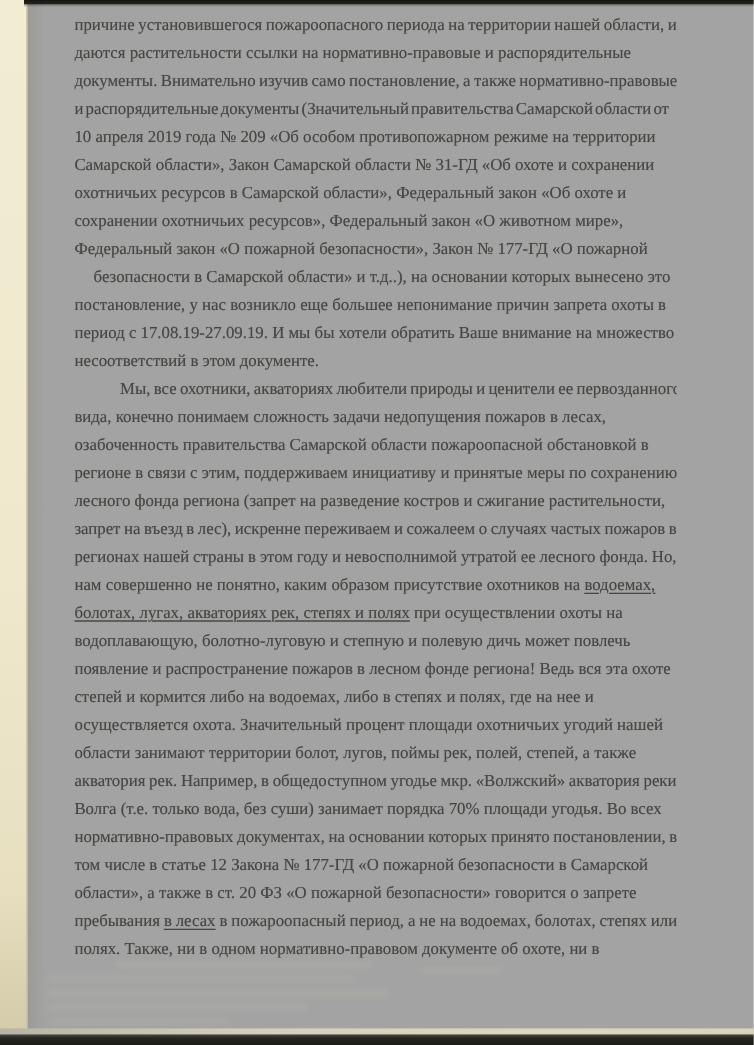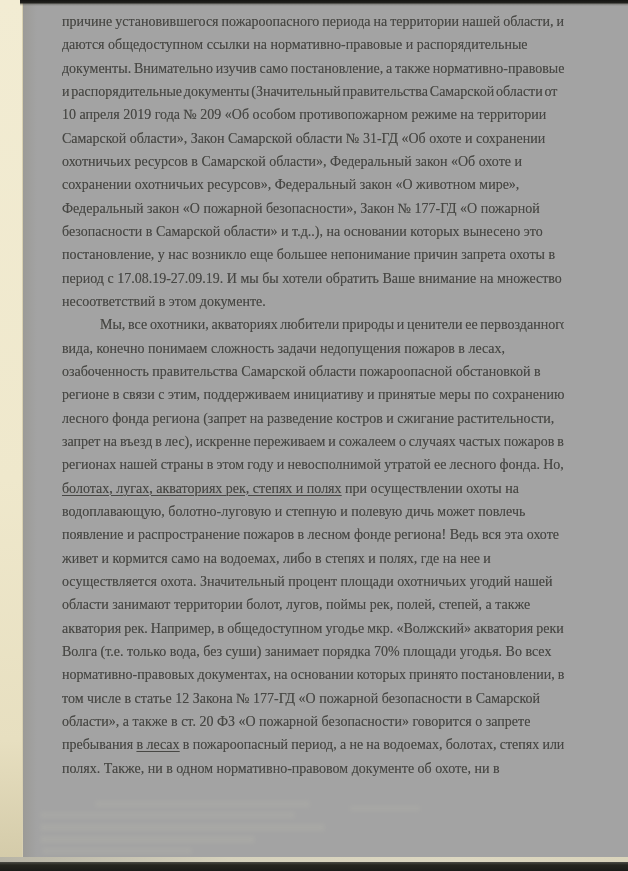--- a/index.html
+++ b/index.html
@@ -58,43 +58,44 @@
 </head>
 <body>
 
 <div class="scan">
   <div class="left-strip"></div>
   <div class="page-shadow"></div>
   <div class="top-bar"></div>
 
   <div class="textblock" id="textblock">
       <div class="line" style="word-spacing: -0.5px;"><span>причине установившегося пожароопасного периода на территории нашей области, и</span></div>
-      <div class="line" style="word-spacing: 0px;"><span>даются общедоступном ссылки на нормативно-правовые и распорядительные</span></div>
+      <div class="line" style="word-spacing: 0px;"><span>даются растительности ссылки на нормативно-правовые и распорядительные</span></div>
       <div class="line" style="word-spacing: -0.71px; text-align: center;"><span>документы. Внимательно изучив само постановление, а также нормативно-правовые</span></div>
       <div class="line" style="word-spacing: -1.71px;"><span>и распорядительные документы (Значительный правительства Самарской области от</span></div>
       <div class="line" style="word-spacing: 0px;"><span>10 апреля 2019 года № 209 «Об особом противопожарном режиме на территории</span></div>
       <div class="line" style="word-spacing: 0px;"><span>Самарской области», Закон Самарской области № 31-ГД «Об охоте и сохранении</span></div>
       <div class="line" style="word-spacing: 0px;"><span>охотничьих ресурсов в Самарской области», Федеральный закон «Об охоте и</span></div>
       <div class="line" style="word-spacing: 0px;"><span>сохранении охотничьих ресурсов», Федеральный закон «О животном мире»,</span></div>
       <div class="line" style="word-spacing: 0px;"><span>Федеральный закон «О пожарной безопасности», Закон № 177-ГД «О пожарной</span></div>
-      <div class="line" style="word-spacing: 0px;"><span>безопасности в Самарской области» и т.д..), на основании которых вынесено это</span></div>
+      <div class="line" style="word-spacing: 0px; margin-left: 16px;"><span>безопасности в Самарской области» и т.д..), на основании которых вынесено это</span></div>
       <div class="line" style="word-spacing: 0px;"><span>постановление, у нас возникло еще большее непонимание причин запрета охоты в</span></div>
       <div class="line" style="word-spacing: 0px;"><span>период с 17.08.19-27.09.19. И мы бы хотели обратить Ваше внимание на множество</span></div>
       <div class="line"><span>несоответствий в этом документе.</span></div>
       <div class="line" style="word-spacing: -0.78px;"><span class="ind"></span><span>Мы, все охотники, акваториях любители природы и ценители ее первозданного</span></div>
       <div class="line" style="word-spacing: 0px;"><span>вида, конечно понимаем сложность задачи недопущения пожаров в лесах,</span></div>
       <div class="line" style="word-spacing: 0px;"><span>озабоченность правительства Самарской области пожароопасной обстановкой в</span></div>
       <div class="line" style="word-spacing: 0px;"><span>регионе в связи с этим, поддерживаем инициативу и принятые меры по сохранению</span></div>
       <div class="line" style="word-spacing: 0px;"><span>лесного фонда региона (запрет на разведение костров и сжигание растительности,</span></div>
       <div class="line" style="word-spacing: -0.54px;"><span>запрет на въезд в лес), искренне переживаем и сожалеем о случаях частых пожаров в</span></div>
       <div class="line" style="word-spacing: -0.25px;"><span>регионах нашей страны в этом году и невосполнимой утратой ее лесного фонда. Но,</span></div>
+      <div class="line" style="word-spacing: 0px;"><span>нам совершенно не понятно, каким образом присутствие охотников на </span><span class="u">водоемах,</span></div>
       <div class="line" style="word-spacing: 0px;"><span class="u">болотах, лугах, акваториях рек, степях и полях</span><span> при осуществлении охоты на</span></div>
       <div class="line" style="word-spacing: 0px;"><span>водоплавающую, болотно-луговую и степную и полевую дичь может повлечь</span></div>
       <div class="line" style="word-spacing: 0px;"><span>появление и распространение пожаров в лесном фонде региона! Ведь вся эта охоте</span></div>
-      <div class="line" style="word-spacing: 0px;"><span>живет и кормится само на водоемах, либо в степях и полях, где на нее и</span></div>
+      <div class="line" style="word-spacing: 0px;"><span>степей и кормится либо на водоемах, либо в степях и полях, где на нее и</span></div>
       <div class="line" style="word-spacing: 0px;"><span>осуществляется охота. Значительный процент площади охотничьих угодий нашей</span></div>
       <div class="line" style="word-spacing: 0px;"><span>области занимают территории болот, лугов, поймы рек, полей, степей, а также</span></div>
       <div class="line" style="word-spacing: -0.44px;"><span>акватория рек. Например, в общедоступном угодье мкр. «Волжский» акватория реки</span></div>
       <div class="line" style="word-spacing: 0px;"><span>Волга (т.е. только вода, без суши) занимает порядка 70% площади угодья. Во всех</span></div>
       <div class="line" style="word-spacing: -0.43px;"><span>нормативно-правовых документах, на основании которых принято постановлении, в</span></div>
       <div class="line" style="word-spacing: 0px;"><span>том числе в статье 12 Закона № 177-ГД «О пожарной безопасности в Самарской</span></div>
       <div class="line" style="word-spacing: 0px;"><span>области», а также в ст. 20 ФЗ «О пожарной безопасности» говорится о запрете</span></div>
       <div class="line" style="word-spacing: -0.25px;"><span>пребывания </span><span class="u">в лесах</span><span> в пожароопасный период, а не на водоемах, болотах, степях или</span></div>
       <div class="line" style="word-spacing: 0px;"><span>полях. Также, ни в одном нормативно-правовом документе об охоте, ни в</span></div>
     </div>

